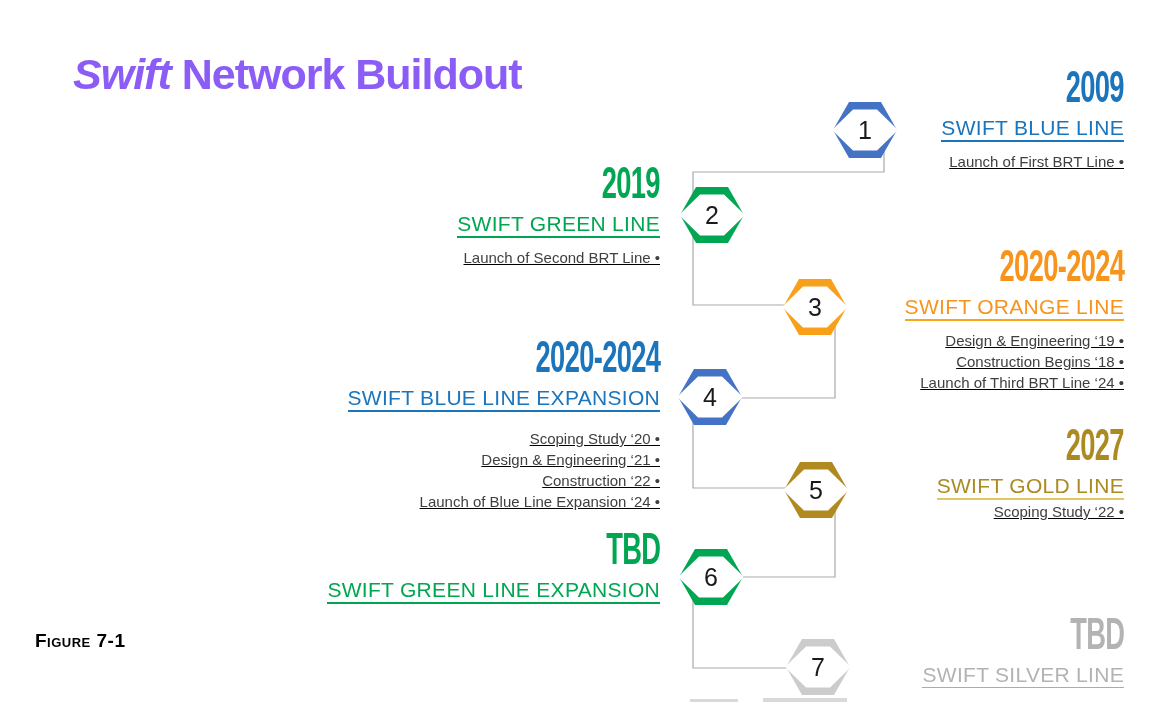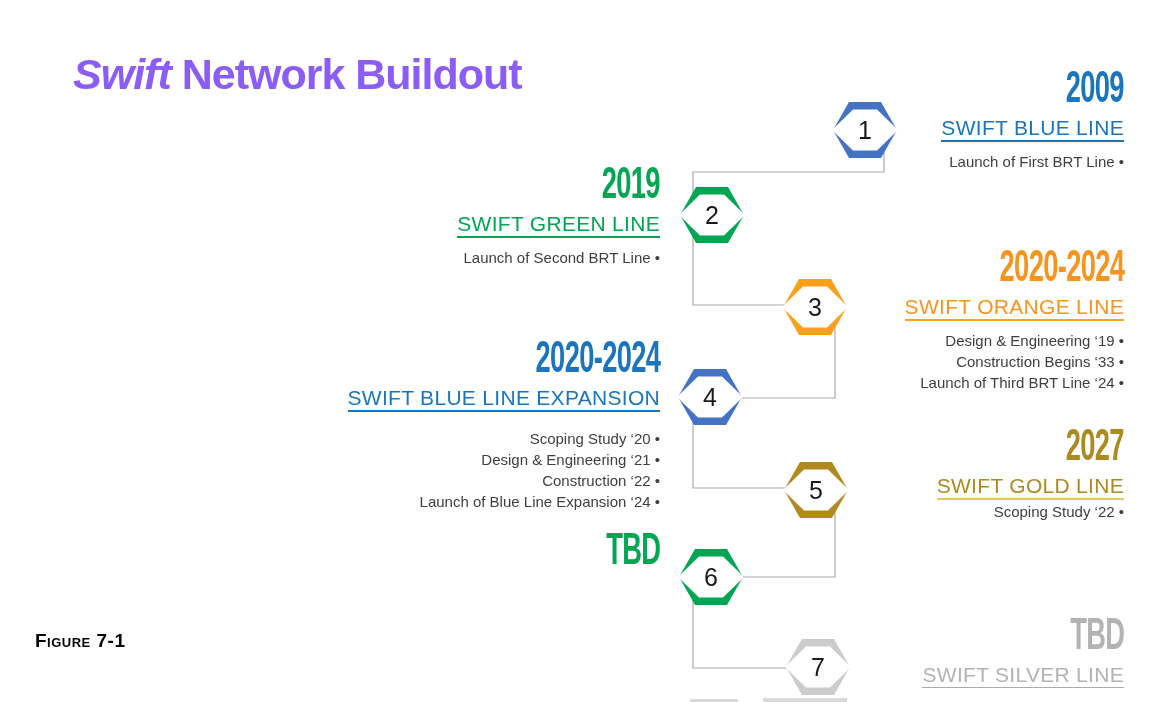--- a/index.html
+++ b/index.html
@@ -25,21 +25,21 @@
   .year{line-height:34px;white-space:nowrap;}
   .year span{
     display:inline-block;font-size:44px;font-weight:700;line-height:34px;
     transform:scaleX(0.62);transform-origin:100% 60%;letter-spacing:-1px;
   }
   .line-title-wrap{line-height:24px;margin-top:2px;}
   .line-title{
     display:inline-block;font-size:21px;letter-spacing:0.3px;white-space:nowrap;
     padding-bottom:0;border-bottom:2px solid;
   }
-  .events{margin-top:9px;}
+  .events{margin-top:9px;text-decoration:underline;}
   .event{font-size:15px;line-height:21px;color:#3F3F3F;white-space:nowrap;}
   
   .c-blue .year, .c-blue .line-title{color:#1B75BC;}
   .c-blue .line-title{border-color:#1B75BC;}
   .c-green .year, .c-green .line-title{color:#00A651;}
   .c-green .line-title{border-color:#00A651;}
   .c-orange .year, .c-orange .line-title{color:#F7941D;}
   .c-orange .line-title{border-color:#FAA61A;}
   .c-gold .year, .c-gold .line-title{color:#AC8A22;}
   .c-gold .line-title{border-color:#E2C567;text-align:center;}
@@ -110,21 +110,21 @@
     <div class="events">
       <div class="event">Launch of Second BRT Line •</div>
     </div>
   </div>
 
   <div class="milestone right-block c-orange" style="top:249px">
     <div class="year"><span>2020-2024</span></div>
     <div class="line-title-wrap"><span class="line-title">SWIFT ORANGE LINE</span></div>
     <div class="events">
       <div class="event">Design &amp; Engineering ‘19 •</div>
-      <div class="event">Construction Begins ‘33 •</div>
+      <div class="event">Construction Begins ‘18 •</div>
       <div class="event">Launch of Third BRT Line ‘24 •</div>
     </div>
   </div>
 
   <div class="milestone left-block c-blue" style="top:340px">
     <div class="year"><span>2020-2024</span></div>
     <div class="line-title-wrap"><span class="line-title">SWIFT BLUE LINE EXPANSION</span></div>
     <div class="events" style="margin-top:16px">
       <div class="event">Scoping Study ‘20 •</div>
       <div class="event">Design &amp; Engineering ‘21 •</div>
@@ -136,20 +136,21 @@
   <div class="milestone right-block c-gold" style="top:428px">
     <div class="year"><span>2027</span></div>
     <div class="line-title-wrap"><span class="line-title">SWIFT GOLD LINE</span></div>
     <div class="events" style="margin-top:1px">
       <div class="event">Scoping Study ‘22 •</div>
     </div>
   </div>
 
   <div class="milestone left-block c-green" style="top:532px">
     <div class="year"><span>TBD</span></div>
+    <div class="line-title-wrap"><span class="line-title">SWIFT GREEN LINE EXPANSION</span></div>
   </div>
 
   <div class="milestone right-block c-silver" style="top:617px">
     <div class="year"><span>TBD</span></div>
     <div class="line-title-wrap"><span class="line-title">SWIFT SILVER LINE</span></div>
   </div>
 
   <div class="figure-label">Figure 7-1</div>
 
   <div class="sliver" style="left:690px;top:699px;width:48px;height:3px"></div>

